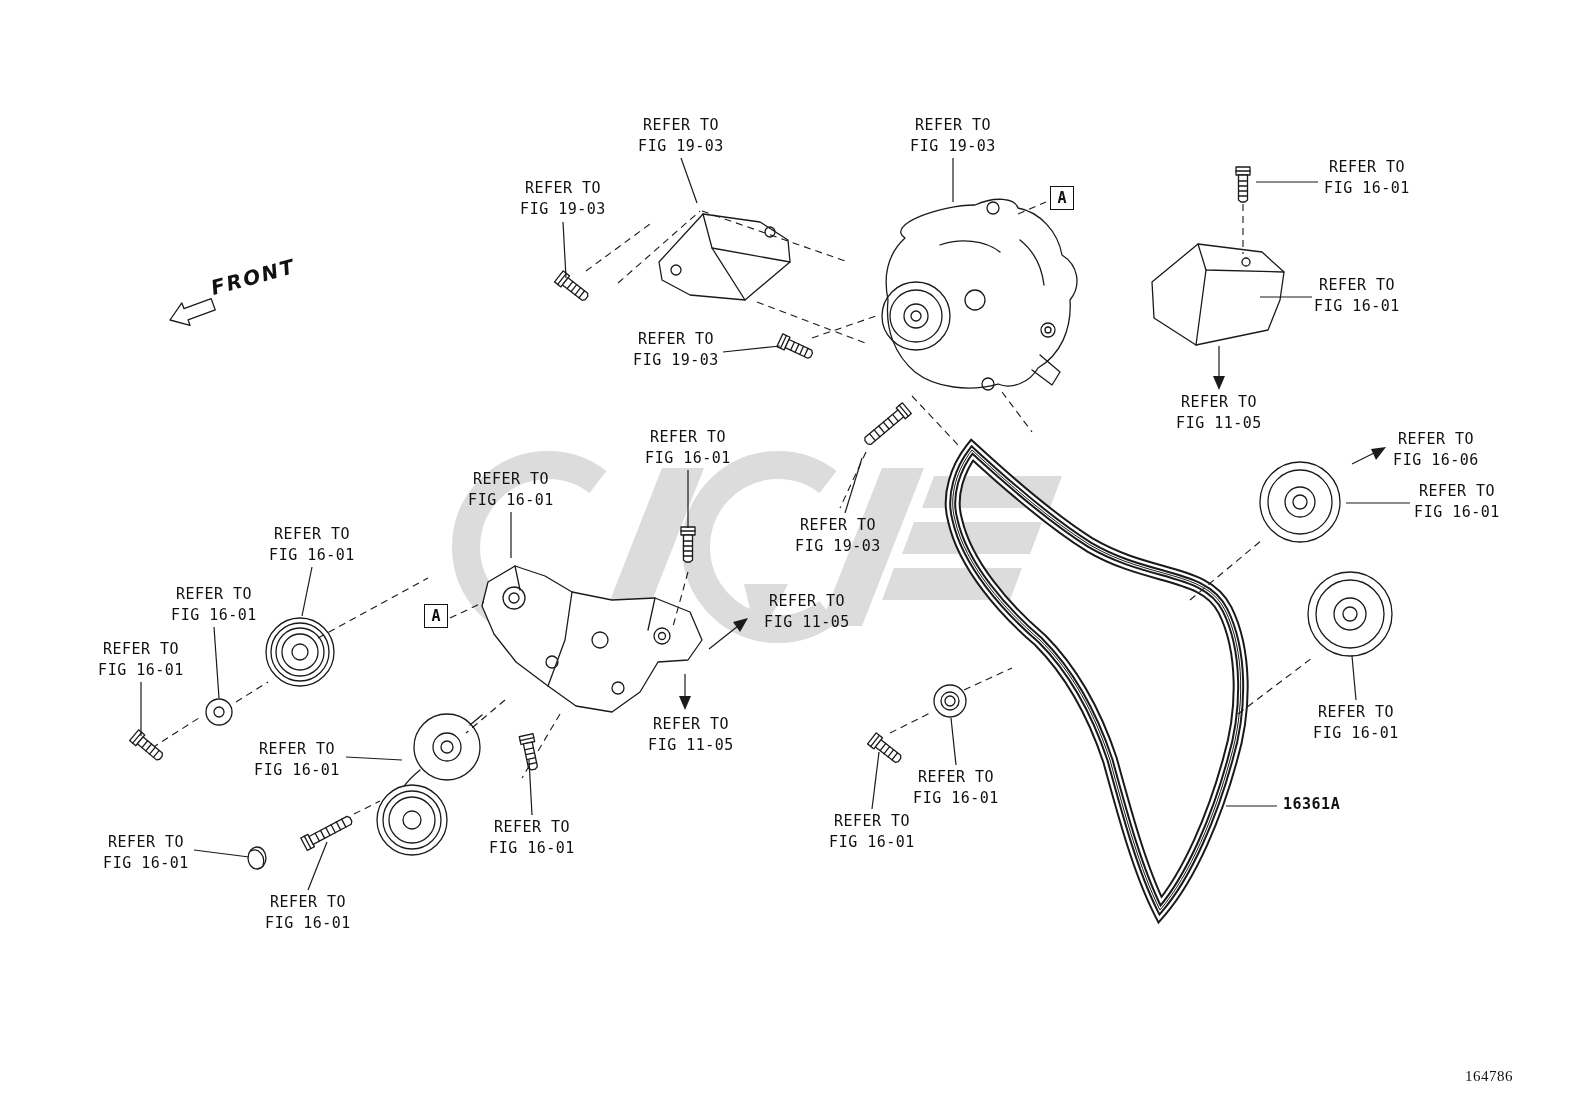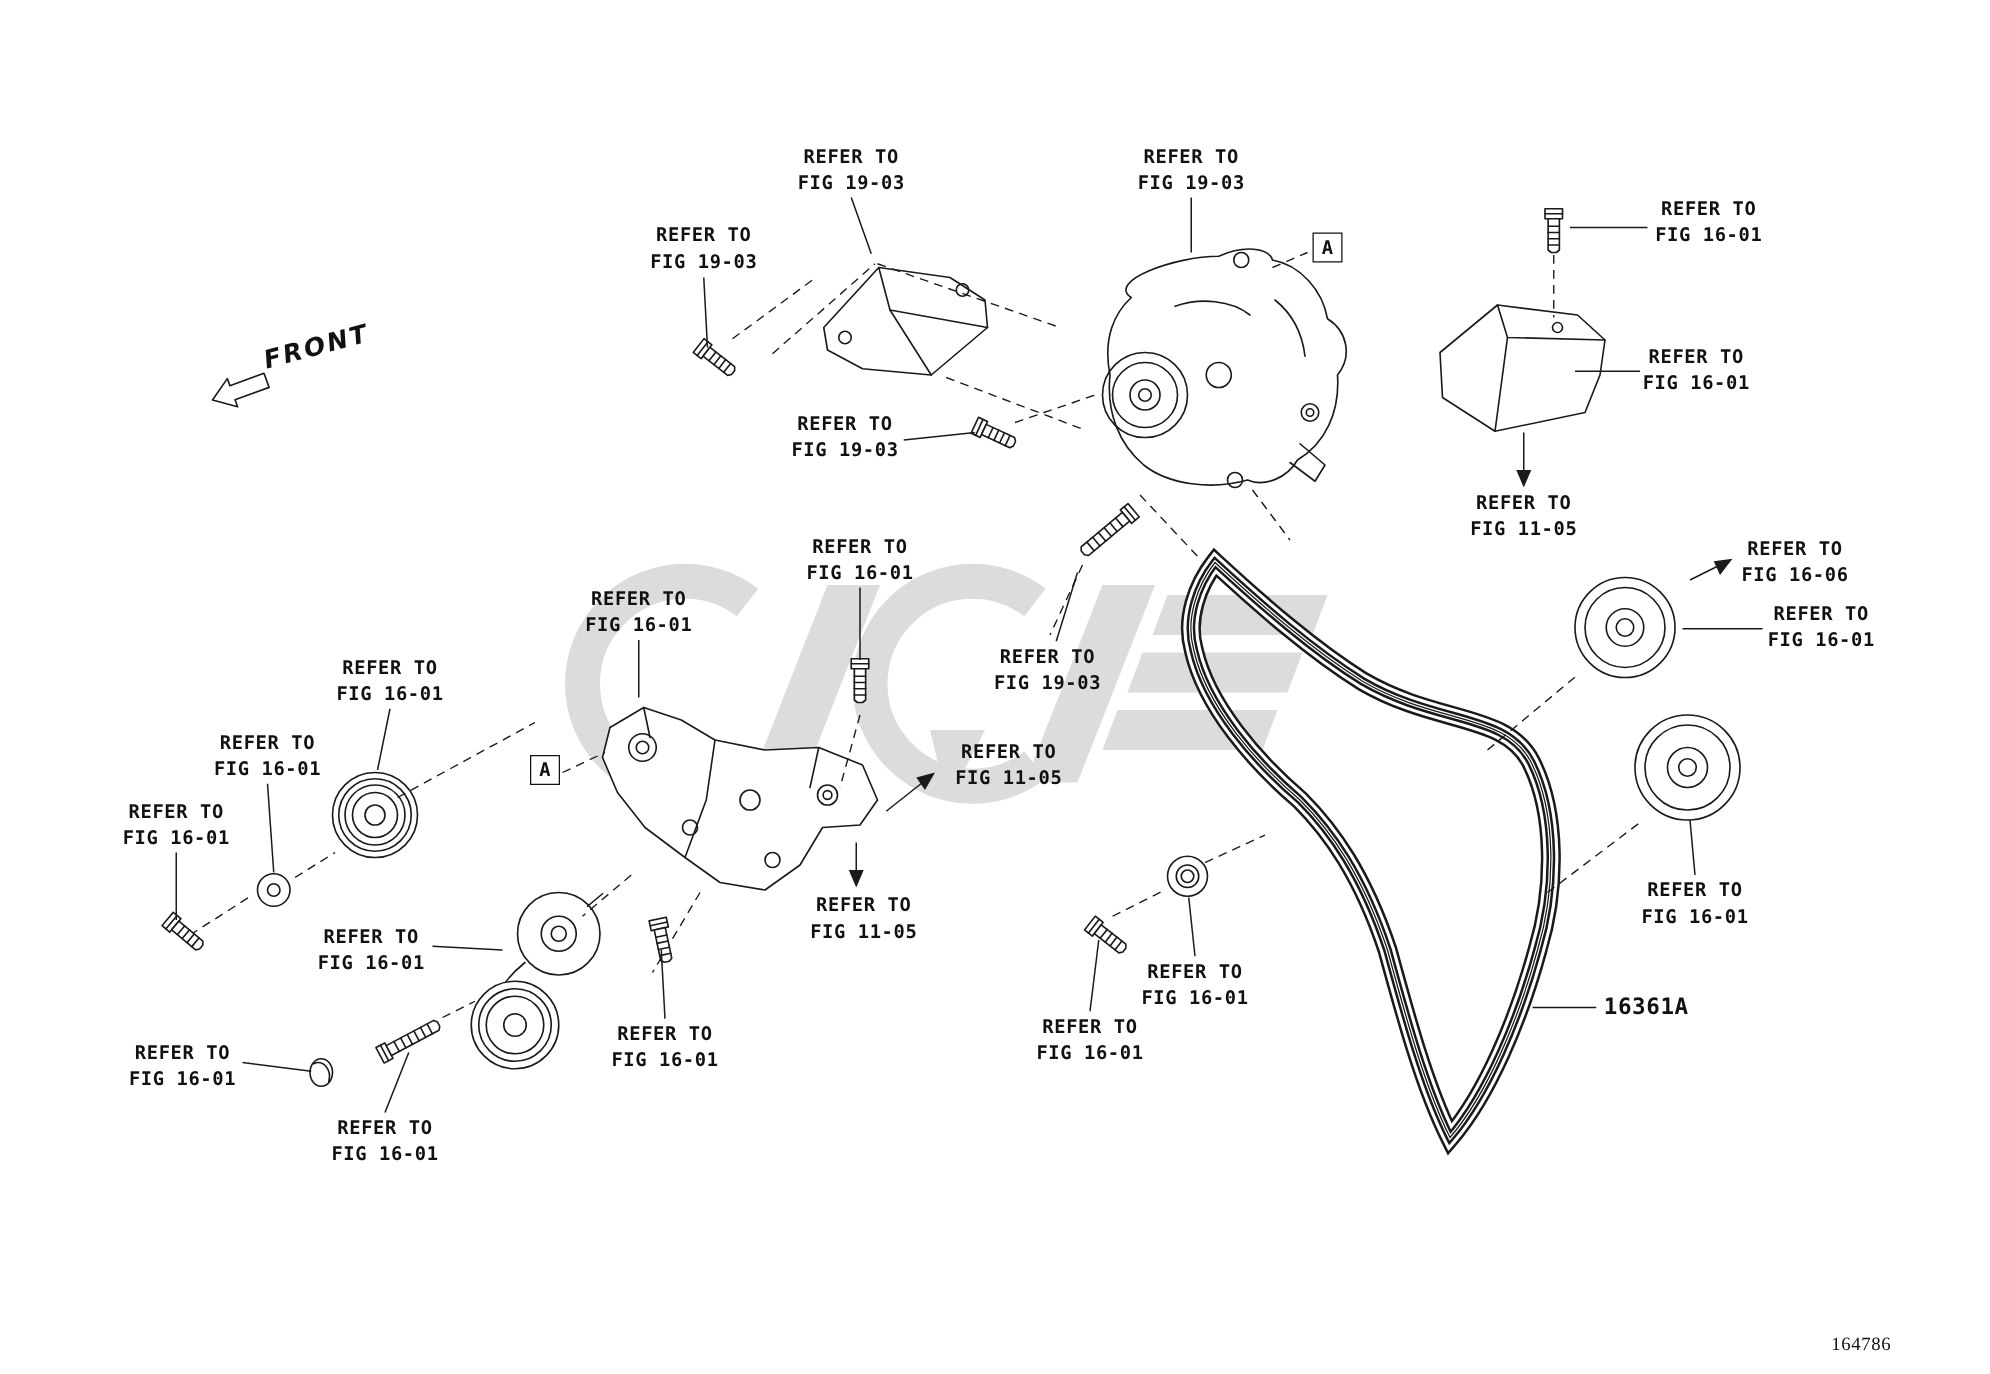--- a/index.html
+++ b/index.html
@@ -12,25 +12,25 @@
   .lead{stroke:#1a1a1a;stroke-width:1.2;fill:none;}
   .ahead{fill:#1a1a1a;stroke:none;}
   .wm{fill:#dcdcdc;stroke:none;}
   .wmArc{stroke:#dcdcdc;stroke-width:28;fill:none;}
   .belt-s1{stroke:#1a1a1a;stroke-width:16;fill:none;}
   .belt-s2{stroke:#ffffff;stroke-width:12;fill:none;}
   .belt-s3{stroke:#1a1a1a;stroke-width:7;fill:none;}
   .belt-s4{stroke:#ffffff;stroke-width:3;fill:none;}
   .belt-s5{stroke:#1a1a1a;stroke-width:1;fill:none;}
   .callout{position:absolute;transform:translateX(-50%);text-align:center;white-space:nowrap;
-           font-weight:700;font-size:15px;line-height:21px;letter-spacing:.5px;}
+           font-weight:400;font-size:15px;line-height:21px;letter-spacing:.5px;}
   .callout span{display:block;}
   .marker-box{position:absolute;width:22px;height:22px;border:1.6px solid #111;background:#fff;
               text-align:center;font-weight:700;font-size:15px;line-height:22px;}
-  .part-num{position:absolute;font-weight:700;font-size:18px;letter-spacing:.5px;}
+  .part-num{position:absolute;font-weight:700;font-size:15px;letter-spacing:.5px;}
   .doc-num{position:absolute;font-weight:400;font-size:15px;letter-spacing:.5px;font-family:Liberation Serif, serif;}
   .front-label{position:absolute;font-family:"DejaVu Sans",sans-serif;font-style:italic;font-weight:700;
                font-size:20px;letter-spacing:2px;transform:rotate(-15deg);}
 </style>
 </head>
 <body>
 
 <div id="page">
 
   <svg id="art" width="1592" height="1099" viewBox="0 0 1592 1099">

